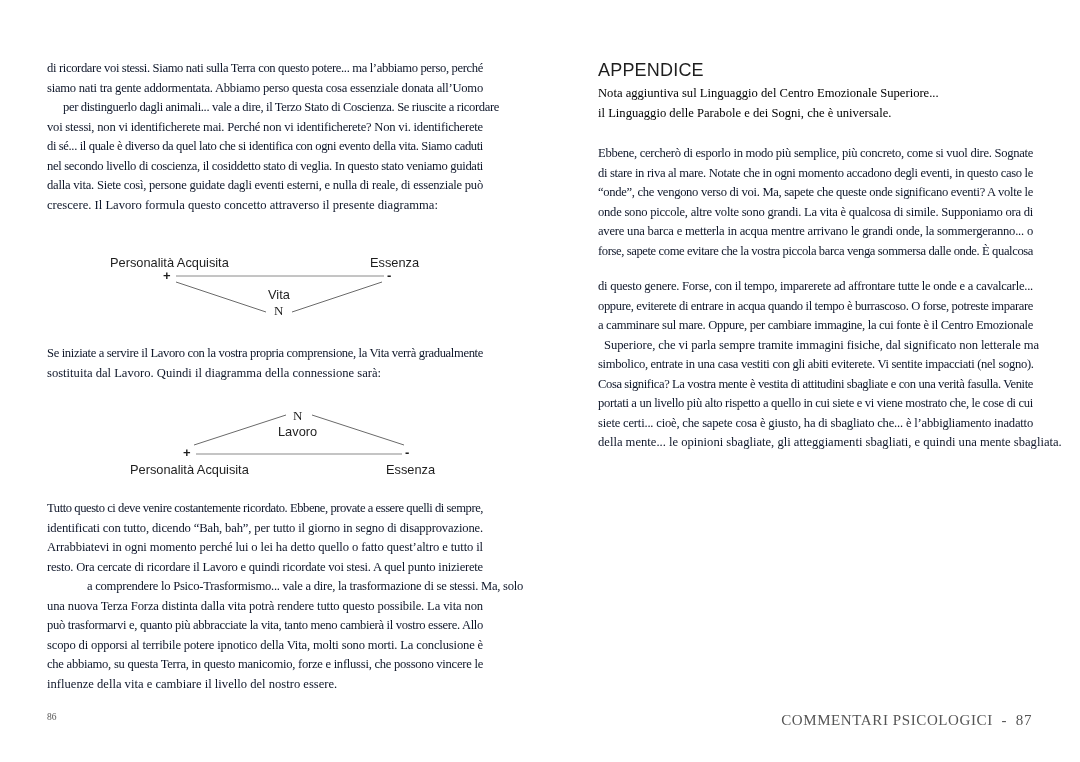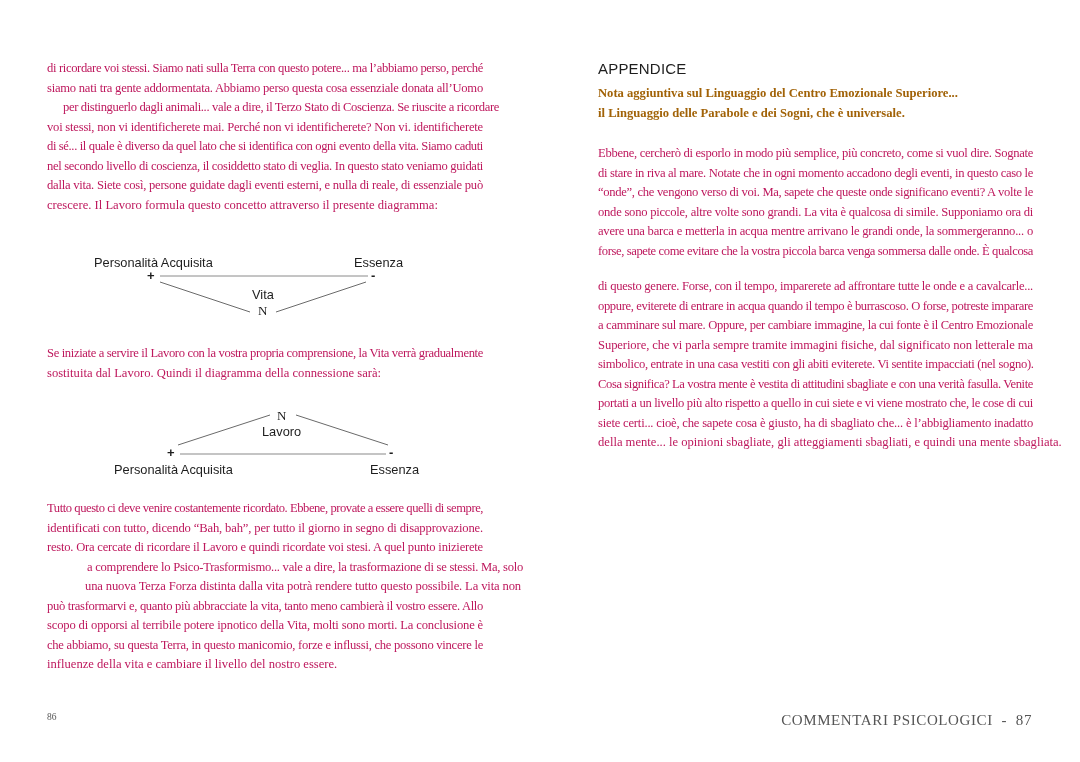--- a/index.html
+++ b/index.html
@@ -9,35 +9,35 @@
   }
   .page { position: absolute; top: 0; height: 762px; }
   .page-left { left: 0; width: 540px; }
   .page-right { left: 540px; width: 540px; }
   .para {
     position: absolute;
     font-family: "Liberation Serif", "DejaVu Serif", serif;
     font-size: 12.6px;
     line-height: 19.5px;
     text-align: justify;
-    color: #be185d;
+    color: #0f172a;
   }
   .para .ln { display: block; text-align: justify; text-align-last: justify; white-space: nowrap; height: 19.5px; }
   .para .ln.last { text-align-last: left; }
   .heading {
     position: absolute; left: 58px; top: 60px;
     font-family: "Liberation Sans", "DejaVu Sans", sans-serif;
-    font-size: 15px; color: #1e1e1e; letter-spacing: 0.2px;
+    font-size: 18px; color: #1e1e1e; letter-spacing: 0.2px;
   }
   .sub {
     position: absolute; left: 58px;
     font-family: "Liberation Serif", "DejaVu Serif", serif;
-    font-size: 12.6px; line-height: 19.5px; color: #a16207; white-space: nowrap; font-weight: bold;
+    font-size: 12.6px; line-height: 19.5px; color: #000000; white-space: nowrap;
   }
-  .diagram { position: absolute; }
+  .diagram { position: absolute; margin-left: 16px; }
   .diagram svg { position: absolute; left: 0; top: 0; overflow: visible; }
   .dlabel {
     position: absolute; white-space: nowrap;
     font-family: "Liberation Sans", "DejaVu Sans", sans-serif;
     font-size: 12.8px; color: #1e1e1e;
   }
   .dsym {
     position: absolute; white-space: nowrap;
     font-family: "Liberation Sans", "DejaVu Sans", sans-serif;
     font-size: 13px; color: #1e1e1e; font-weight: bold;
@@ -103,23 +103,24 @@
     <svg width="330" height="80">
       <line x1="70" y1="49" x2="276" y2="49" stroke="#8a8a8a" stroke-width="1.2"></line>
       <line x1="68" y1="40" x2="160" y2="10" stroke="#6a6a6a" stroke-width="1"></line>
       <line x1="186" y1="10" x2="278" y2="40" stroke="#6a6a6a" stroke-width="1"></line>
     </svg>
   </div>
 
   <div class="para" id="lp3" style="left:47px; top:499px; width:436px;">
       <span class="ln" style="letter-spacing: -0.448849px;">Tutto questo ci deve venire costantemente ricordato. Ebbene, provate a essere quelli di sempre,</span>
       <span class="ln" style="letter-spacing: -0.14589px;">identificati con tutto, dicendo “Bah, bah”, per tutto il giorno in segno di disapprovazione.</span>
+      <span class="ln" style="letter-spacing: -0.119226px;">Arrabbiatevi in ogni momento perché lui o lei ha detto quello o fatto quest’altro e tutto il</span>
       <span class="ln" style="letter-spacing: -0.221711px;">resto. Ora cercate di ricordare il Lavoro e quindi ricordate voi stesi. A quel punto inizierete</span>
       <span class="ln" style="letter-spacing: -0.254925px; margin-left: 40px;">a comprendere lo Psico-Trasformismo... vale a dire, la trasformazione di se stessi. Ma, solo</span>
-      <span class="ln" style="letter-spacing: -0.13513px; margin-left: 38px;">una nuova Terza Forza distinta dalla vita potrà rendere tutto questo possibile. La vita non</span>
+      <span class="ln" style="letter-spacing: -0.13513px;">una nuova Terza Forza distinta dalla vita potrà rendere tutto questo possibile. La vita non</span>
       <span class="ln" style="letter-spacing: -0.320977px;">può trasformarvi e, quanto più abbracciate la vita, tanto meno cambierà il vostro essere. Allo</span>
       <span class="ln" style="letter-spacing: -0.161855px;">scopo di opporsi al terribile potere ipnotico della Vita, molti sono morti. La conclusione è</span>
       <span class="ln" style="letter-spacing: -0.261848px;">che abbiamo, su questa Terra, in questo manicomio, forze e influssi, che possono vincere le</span>
       <span class="ln last">influenze della vita e cambiare il livello del nostro essere.</span>
     </div>
 
   <span class="folio" style="left:47px;">86</span>
 </div>
 
 <div class="page page-right">
@@ -130,21 +131,21 @@
   <div class="para" id="rp1" style="left:58px; top:144px; width:435px;">
       <span class="ln" style="letter-spacing: -0.296007px;">Ebbene, cercherò di esporlo in modo più semplice, più concreto, come si vuol dire. Sognate</span>
       <span class="ln" style="letter-spacing: -0.327621px;">di stare in riva al mare. Notate che in ogni momento accadono degli eventi, in questo caso le</span>
       <span class="ln" style="letter-spacing: -0.308036px;">“onde”, che vengono verso di voi. Ma, sapete che queste onde significano eventi? A volte le</span>
       <span class="ln" style="letter-spacing: -0.239183px;">onde sono piccole, altre volte sono grandi. La vita è qualcosa di simile. Supponiamo ora di</span>
       <span class="ln" style="letter-spacing: -0.217346px;">avere una barca e metterla in acqua mentre arrivano le grandi onde, la sommergeranno... o</span>
       <span class="ln" style="letter-spacing: -0.395211px;">forse, sapete come evitare che la vostra piccola barca venga sommersa dalle onde. È qualcosa</span>
       <span class="ln" style="letter-spacing: -0.266283px; margin-top: 16px;">di questo genere. Forse, con il tempo, imparerete ad affrontare tutte le onde e a cavalcarle...</span>
       <span class="ln" style="letter-spacing: -0.375997px;">oppure, eviterete di entrare in acqua quando il tempo è burrascoso. O forse, potreste imparare</span>
       <span class="ln" style="letter-spacing: -0.314098px;">a camminare sul mare. Oppure, per cambiare immagine, la cui fonte è il Centro Emozionale</span>
-      <span class="ln" style="letter-spacing: -0.0869031px;">Superiore, che vi parla sempre tramite immagini fisiche, dal significato non letterale ma</span>
+      <span class="ln" style="letter-spacing: -0.0869031px; margin-left: 6px;">Superiore, che vi parla sempre tramite immagini fisiche, dal significato non letterale ma</span>
       <span class="ln" style="letter-spacing: -0.308355px;">simbolico, entrate in una casa vestiti con gli abiti eviterete. Vi sentite impacciati (nel sogno).</span>
       <span class="ln" style="letter-spacing: -0.3978px;">Cosa significa? La vostra mente è vestita di attitudini sbagliate e con una verità fasulla. Venite</span>
       <span class="ln" style="letter-spacing: -0.332969px;">portati a un livello più alto rispetto a quello in cui siete e vi viene mostrato che, le cose di cui</span>
       <span class="ln" style="letter-spacing: -0.197103px;">siete certi... cioè, che sapete cosa è giusto, ha di sbagliato che... è l’abbigliamento inadatto</span>
       <span class="ln last">della mente... le opinioni sbagliate, gli atteggiamenti sbagliati, e quindi una mente sbagliata.</span>
     </div>
 
   <span class="running">
     <span>COMMENTARI PSICOLOGICI</span>
     &nbsp;<span>-</span>&nbsp;

